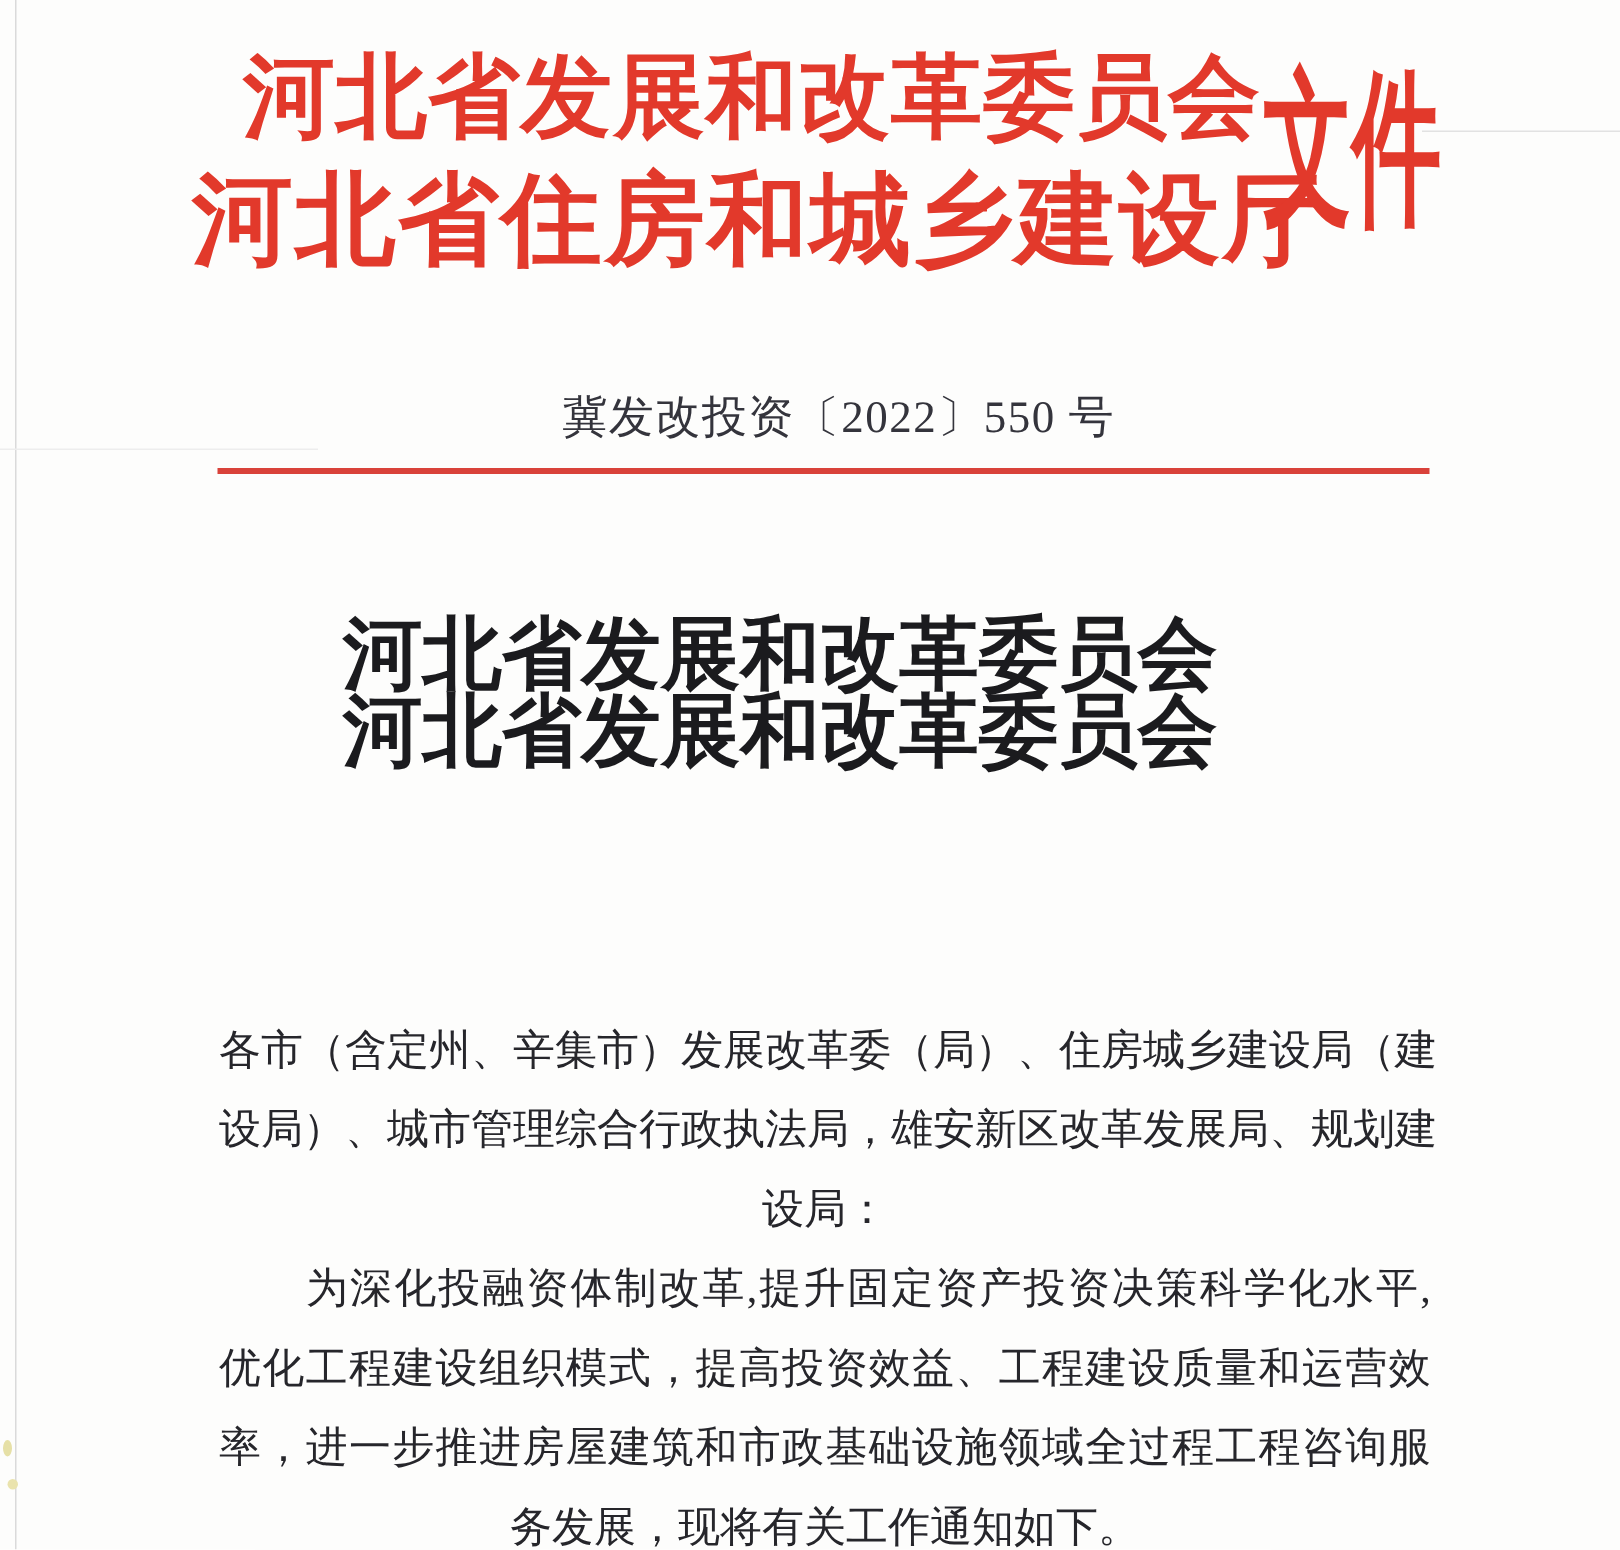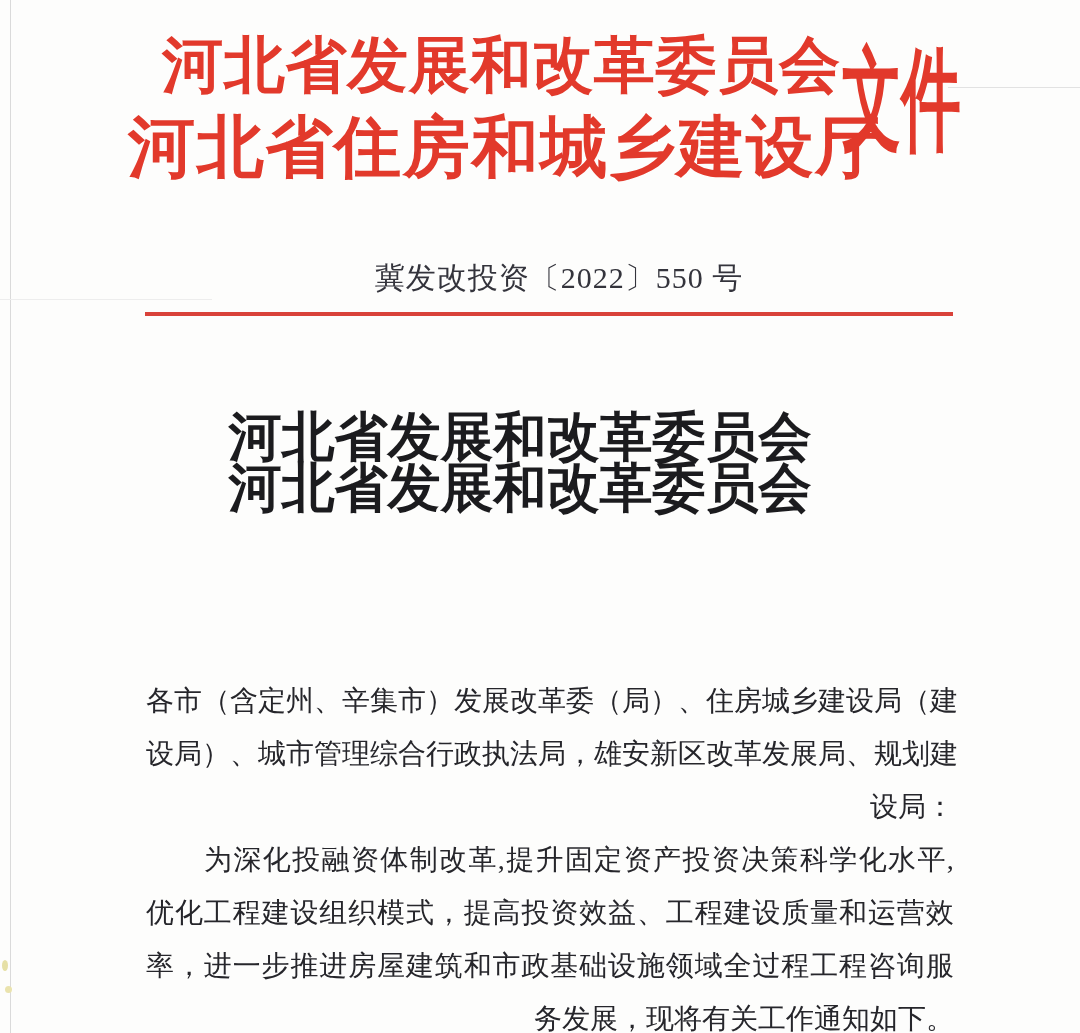--- a/index.html
+++ b/index.html
@@ -51,21 +51,21 @@
 
   
   .doc-body {
     position:absolute; left:146px; top:674px; width:808px;
     font-size:28px; line-height:53px; color:#26262b;
   }
   .body-line { height:53px; }
   .body-line.fill { display:flex; justify-content:space-between; }
   .body-line.fill span { display:block; }
   .body-line.indent { box-sizing:border-box; padding-left:58px; }
-  .body-line.end { text-align:right; }
+  .body-line.end { text-align:center; }
 </style>
 </head>
 <body>
 
 <div class="page">
 
   <div class="scan-vline"></div>
   <div class="scan-hline-tr"></div>
   <div class="scan-hline-l"></div>
   <div class="speck speck1"></div>

